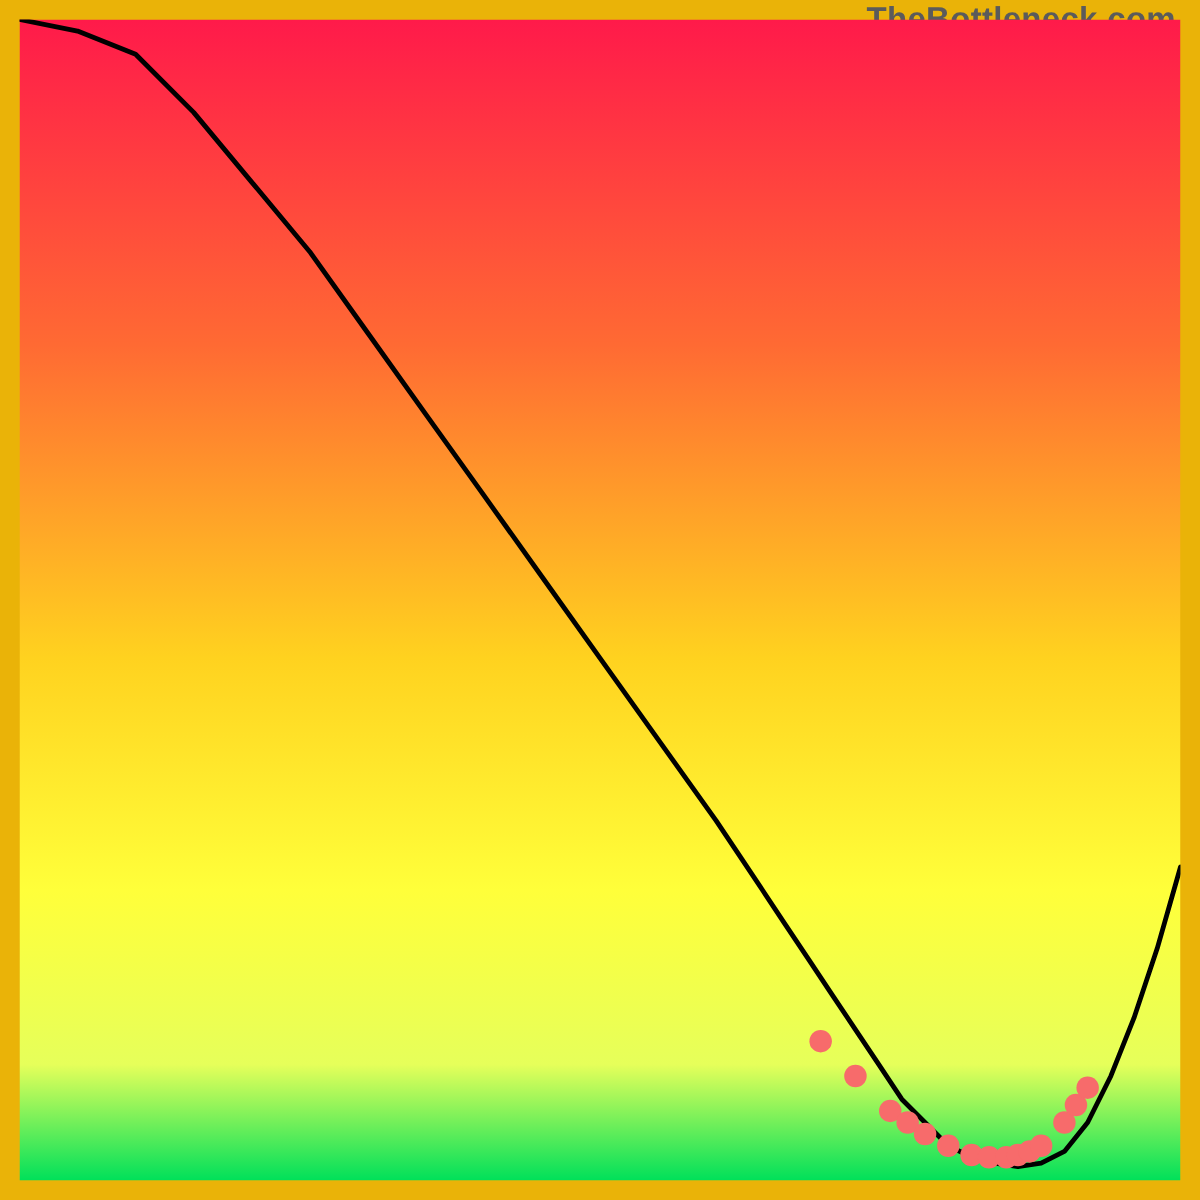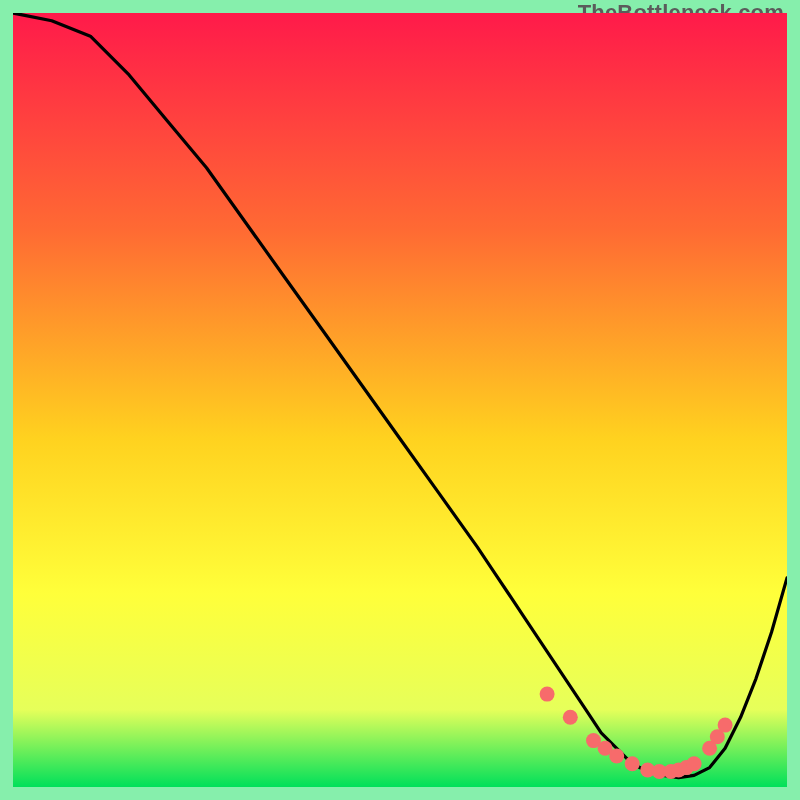--- a/index.html
+++ b/index.html
@@ -7,21 +7,21 @@
     padding: 0;
     width: 800px;
     height: 800px;
     background: #000;
     overflow: hidden;
   }
   .chart-wrap {
     position: relative;
     width: 800px;
     height: 800px;
-    background: #86efac;
+    background: #eab308;
   }
   .plot-area {
     position: absolute;
     left: 13px;
     top: 13px;
     width: 774px;
     height: 774px;
   }
   .watermark {
     position: absolute;

